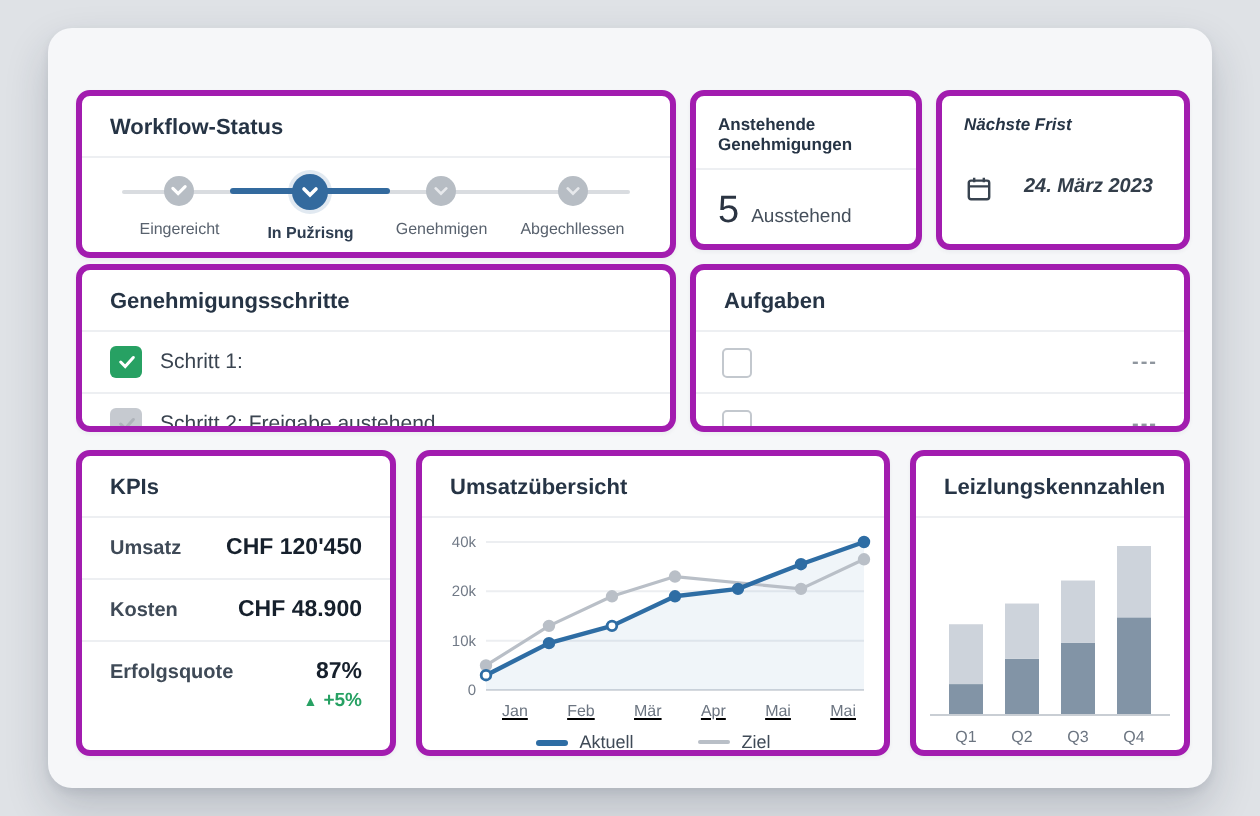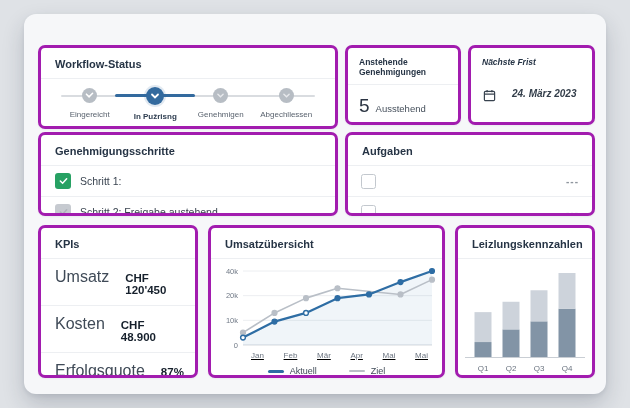--- a/index.html
+++ b/index.html
@@ -49,21 +49,21 @@
 
   
   .tasks { left:321px; top:118px; width:250px; height:84px; }
   .task-row { display:flex; align-items:center; justify-content:space-between; padding:7.5px 13px; }
   .task-box { width:15px; height:15px; border:1.5px solid #c3c8ce; border-radius:2.5px; background:#fff; }
   .task-menu { font-size:10px; color:#8f969e; font-weight:bold; letter-spacing:1px; }
 
   
   .kpis { left:14px; top:211px; width:160px; height:153px; }
   .kpi-row { display:flex; justify-content:space-between; align-items:baseline; padding:9px 14px; }
-  .kpi-label { font-size:16px; color:#3f4a57; }
+  .kpi-label { font-size:10px; color:#3f4a57;font-weight:bold; }
   .kpi-value { font-size:11.5px; font-weight:bold; color:#16202c;margin-left:16px; }
   .kpi-delta { text-align:right; padding:0 14px 8px 14px; font-size:9.5px; color:#27a163; font-weight:bold; }
   .kpi-delta .tri { font-size:7px; margin-right:3px; }
 
   
   .linecard { left:184px; top:211px; width:237px; height:153px; }
   .x-labels { display:flex; justify-content:space-between; padding:0 14px 0 40px; margin-top:-2px;text-decoration:underline; }
   .x-labels span { font-size:8px; color:#6b7480; }
   .legend { display:flex; justify-content:center; gap:32px; margin-top:6px; }
   .legend-item { display:flex; align-items:center; gap:6px; }

